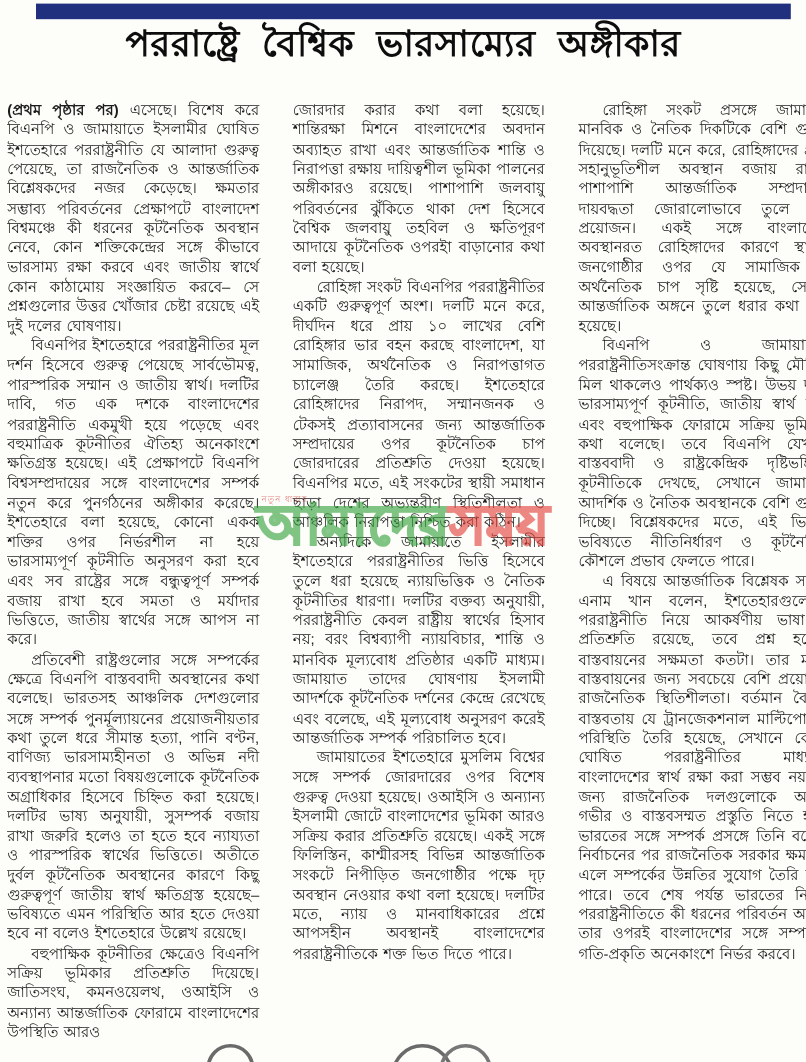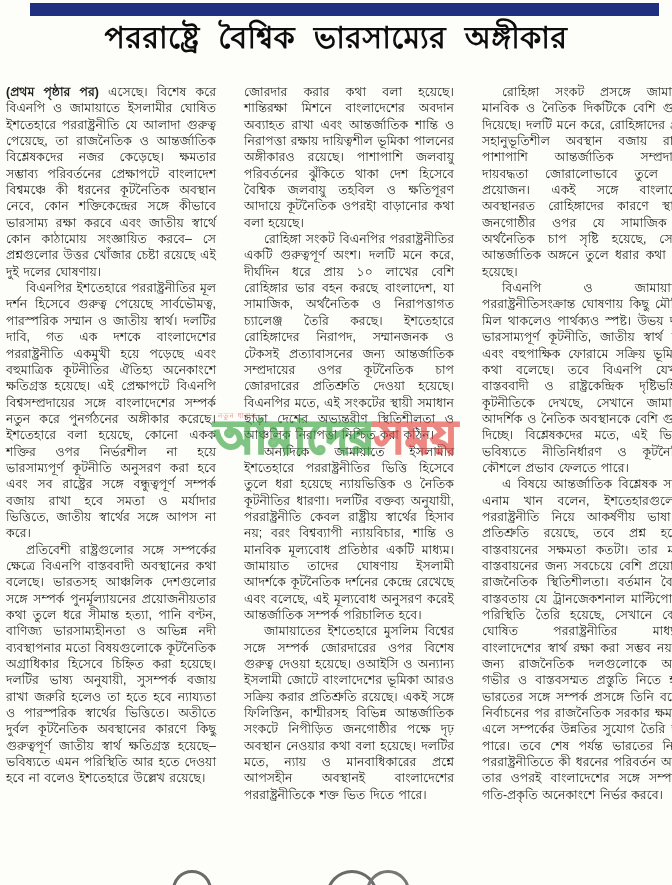--- a/index.html
+++ b/index.html
@@ -65,20 +65,21 @@
   <div class="topbar"></div>
 
   <h1 class="headline">পররাষ্ট্রে বৈশ্বিক ভারসাম্যের অঙ্গীকার</h1>
 
   <div class="columns">
 
     <div class="col">
       <p><span class="lead-bold">(প্রথম পৃষ্ঠার পর)</span><span> এসেছে। বিশেষ করে বিএনপি ও জামায়াতে ইসলামীর ঘোষিত ইশতেহারে পররাষ্ট্রনীতি যে আলাদা গুরুত্ব পেয়েছে, তা রাজনৈতিক ও আন্তর্জাতিক বিশ্লেষকদের নজর কেড়েছে। ক্ষমতার সম্ভাব্য পরিবর্তনের প্রেক্ষাপটে বাংলাদেশ বিশ্বমঞ্চে কী ধরনের কূটনৈতিক অবস্থান নেবে, কোন শক্তিকেন্দ্রের সঙ্গে কীভাবে ভারসাম্য রক্ষা করবে এবং জাতীয় স্বার্থে কোন কাঠামোয় সংজ্ঞায়িত করবে– সে প্রশ্নগুলোর উত্তর খোঁজার চেষ্টা রয়েছে এই দুই দলের ঘোষণায়।</span></p>
       <p class="p-indent">বিএনপির ইশতেহারে পররাষ্ট্রনীতির মূল দর্শন হিসেবে গুরুত্ব পেয়েছে সার্বভৌমত্ব, পারস্পরিক সম্মান ও জাতীয় স্বার্থ। দলটির দাবি, গত এক দশকে বাংলাদেশের পররাষ্ট্রনীতি একমুখী হয়ে পড়েছে এবং বহুমাত্রিক কূটনীতির ঐতিহ্য অনেকাংশে ক্ষতিগ্রস্ত হয়েছে। এই প্রেক্ষাপটে বিএনপি বিশ্বসম্প্রদায়ের সঙ্গে বাংলাদেশের সম্পর্ক নতুন করে পুনর্গঠনের অঙ্গীকার করেছে। ইশতেহারে বলা হয়েছে, কোনো একক শক্তির ওপর নির্ভরশীল না হয়ে ভারসাম্যপূর্ণ কূটনীতি অনুসরণ করা হবে এবং সব রাষ্ট্রের সঙ্গে বন্ধুত্বপূর্ণ সম্পর্ক বজায় রাখা হবে সমতা ও মর্যাদার ভিত্তিতে, জাতীয় স্বার্থের সঙ্গে আপস না করে।</p>
       <p class="p-indent">প্রতিবেশী রাষ্ট্রগুলোর সঙ্গে সম্পর্কের ক্ষেত্রে বিএনপি বাস্তববাদী অবস্থানের কথা বলেছে। ভারতসহ আঞ্চলিক দেশগুলোর সঙ্গে সম্পর্ক পুনর্মূল্যায়নের প্রয়োজনীয়তার কথা তুলে ধরে সীমান্ত হত্যা, পানি বণ্টন, বাণিজ্য ভারসাম্যহীনতা ও অভিন্ন নদী ব্যবস্থাপনার মতো বিষয়গুলোকে কূটনৈতিক অগ্রাধিকার হিসেবে চিহ্নিত করা হয়েছে। দলটির ভাষ্য অনুযায়ী, সুসম্পর্ক বজায় রাখা জরুরি হলেও তা হতে হবে ন্যায্যতা ও পারস্পরিক স্বার্থের ভিত্তিতে। অতীতে দুর্বল কূটনৈতিক অবস্থানের কারণে কিছু গুরুত্বপূর্ণ জাতীয় স্বার্থ ক্ষতিগ্রস্ত হয়েছে– ভবিষ্যতে এমন পরিস্থিতি আর হতে দেওয়া হবে না বলেও ইশতেহারে উল্লেখ রয়েছে।</p>
+      <p class="p-indent">বহুপাক্ষিক কূটনীতির ক্ষেত্রেও বিএনপি সক্রিয় ভূমিকার প্রতিশ্রুতি দিয়েছে। জাতিসংঘ, কমনওয়েলথ, ওআইসি ও অন্যান্য আন্তর্জাতিক ফোরামে বাংলাদেশের উপস্থিতি আরও</p>
     </div>
 
     <div class="col">
       <p>জোরদার করার কথা বলা হয়েছে। শান্তিরক্ষা মিশনে বাংলাদেশের অবদান অব্যাহত রাখা এবং আন্তর্জাতিক শান্তি ও নিরাপত্তা রক্ষায় দায়িত্বশীল ভূমিকা পালনের অঙ্গীকারও রয়েছে। পাশাপাশি জলবায়ু পরিবর্তনের ঝুঁকিতে থাকা দেশ হিসেবে বৈশ্বিক জলবায়ু তহবিল ও ক্ষতিপূরণ আদায়ে কূটনৈতিক ওপরইা বাড়ানোর কথা বলা হয়েছে।</p>
       <p class="p-indent">রোহিঙ্গা সংকট বিএনপির পররাষ্ট্রনীতির একটি গুরুত্বপূর্ণ অংশ। দলটি মনে করে, দীর্ঘদিন ধরে প্রায় ১০ লাখের বেশি রোহিঙ্গার ভার বহন করছে বাংলাদেশ, যা সামাজিক, অর্থনৈতিক ও নিরাপত্তাগত চ্যালেঞ্জ তৈরি করছে। ইশতেহারে রোহিঙ্গাদের নিরাপদ, সম্মানজনক ও টেকসই প্রত্যাবাসনের জন্য আন্তর্জাতিক সম্প্রদায়ের ওপর কূটনৈতিক চাপ জোরদারের প্রতিশ্রুতি দেওয়া হয়েছে। বিএনপির মতে, এই সংকটের স্থায়ী সমাধান ছাড়া দেশের অভ্যন্তরীণ স্থিতিশীলতা ও আঞ্চলিক নিরাপত্তা নিশ্চিত করা কঠিন।</p>
       <p class="p-indent">অন্যদিকে জামায়াতে ইসলামীর ইশতেহারে পররাষ্ট্রনীতির ভিত্তি হিসেবে তুলে ধরা হয়েছে ন্যায়ভিত্তিক ও নৈতিক কূটনীতির ধারণা। দলটির বক্তব্য অনুযায়ী, পররাষ্ট্রনীতি কেবল রাষ্ট্রীয় স্বার্থের হিসাব নয়; বরং বিশ্বব্যাপী ন্যায়বিচার, শান্তি ও মানবিক মূল্যবোধ প্রতিষ্ঠার একটি মাধ্যম। জামায়াত তাদের ঘোষণায় ইসলামী আদর্শকে কূটনৈতিক দর্শনের কেন্দ্রে রেখেছে এবং বলেছে, এই মূল্যবোধ অনুসরণ করেই আন্তর্জাতিক সম্পর্ক পরিচালিত হবে।</p>
       <p class="p-indent">জামায়াতের ইশতেহারে মুসলিম বিশ্বের সঙ্গে সম্পর্ক জোরদারের ওপর বিশেষ গুরুত্ব দেওয়া হয়েছে। ওআইসি ও অন্যান্য ইসলামী জোটে বাংলাদেশের ভূমিকা আরও সক্রিয় করার প্রতিশ্রুতি রয়েছে। একই সঙ্গে ফিলিস্তিন, কাশ্মীরসহ বিভিন্ন আন্তর্জাতিক সংকটে নিপীড়িত জনগোষ্ঠীর পক্ষে দৃঢ় অবস্থান নেওয়ার কথা বলা হয়েছে। দলটির মতে, ন্যায় ও মানবাধিকারের প্রশ্নে আপসহীন অবস্থানই বাংলাদেশের পররাষ্ট্রনীতিকে শক্ত ভিত দিতে পারে।</p>
     </div>
 
     <div class="col">

